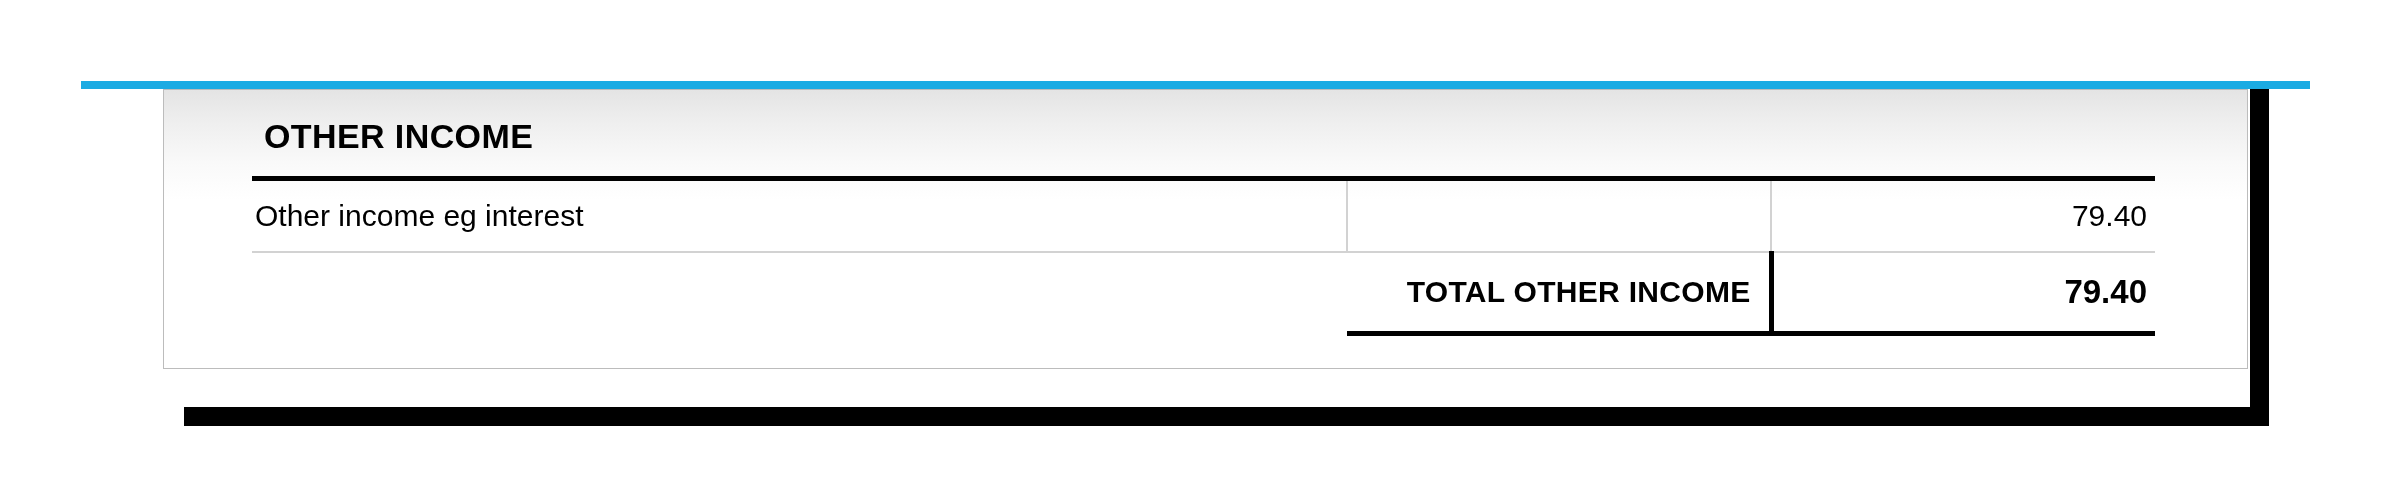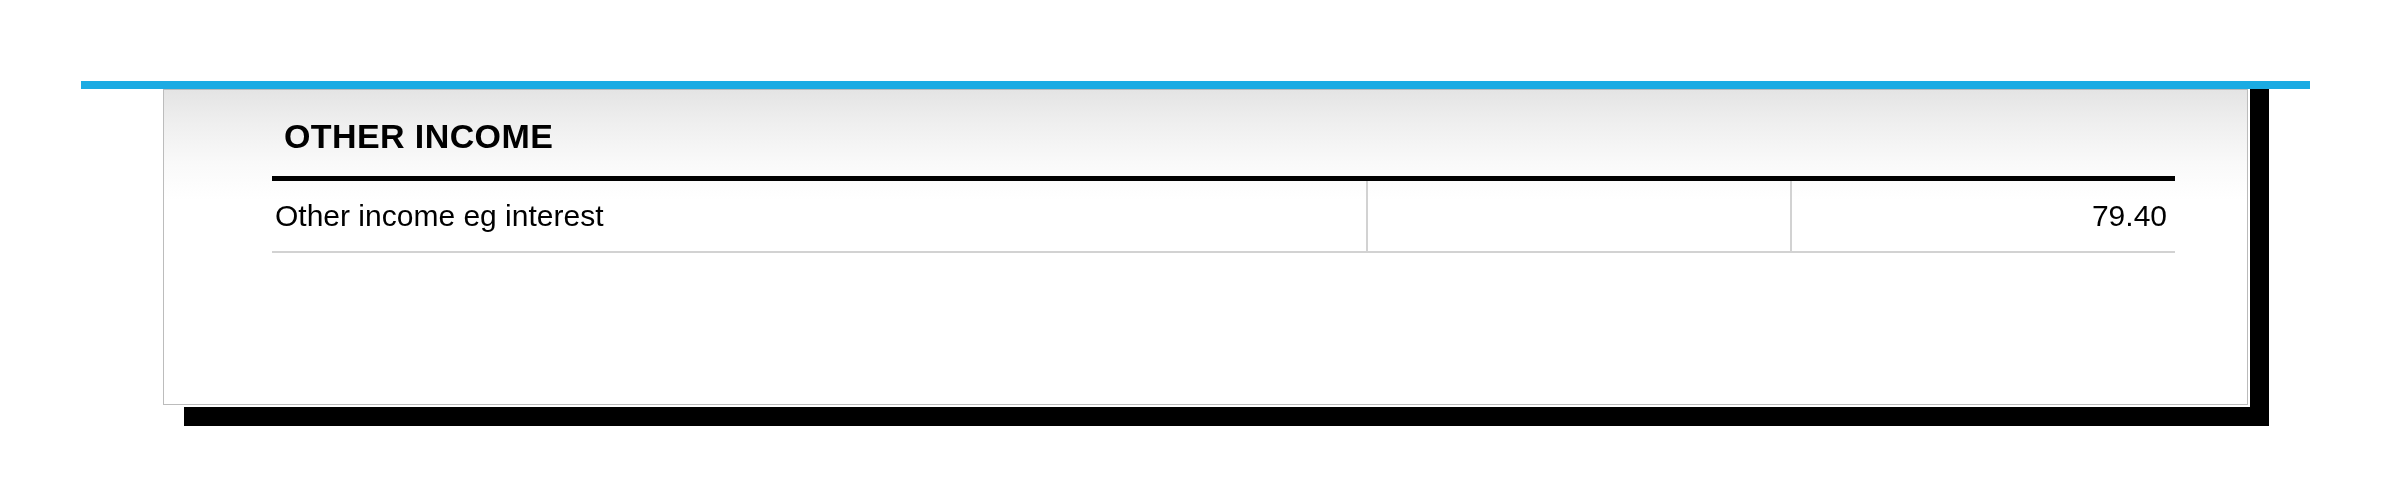--- a/index.html
+++ b/index.html
@@ -50,31 +50,30 @@
     height: 19px;
     background: #000000;
   }
 
   
   .card {
     position: absolute;
     left: 163px;
     top: 89px;
     width: 2085px;
-    height: 316px;
+    height: 280px;
     background: #ffffff;
     border: 1px solid #BCBCBC;
     box-sizing: border-box;
     background-image: linear-gradient(to bottom,
         #E4E4E4 0px,
         #EFEFEF 34px,
         #F9F9F9 72px,
         #FFFFFF 110px,
         #FFFFFF 100%);
-    padding-left: 20px;
   }
 
   .card-inner {
     position: relative;
     width: 100%;
     height: 100%;
   }
 
   
   .section-title {
@@ -188,20 +187,25 @@
             <td></td>
             <td></td>
           </tr>
 
           <tr class="row-item">
             <td class="cell-desc">Other income eg interest</td>
             <td class="cell-mid"></td>
             <td class="cell-amount">79.40</td>
           </tr>
 
+          <tr class="row-total">
+            <td class="cell-blank"></td>
+            <td class="cell-total-label">TOTAL OTHER INCOME</td>
+            <td class="cell-total-amount">79.40</td>
+          </tr>
 
         </tbody>
       </table>
 
     </div>
   </div>
 
 </div>
 
 </body></html>

